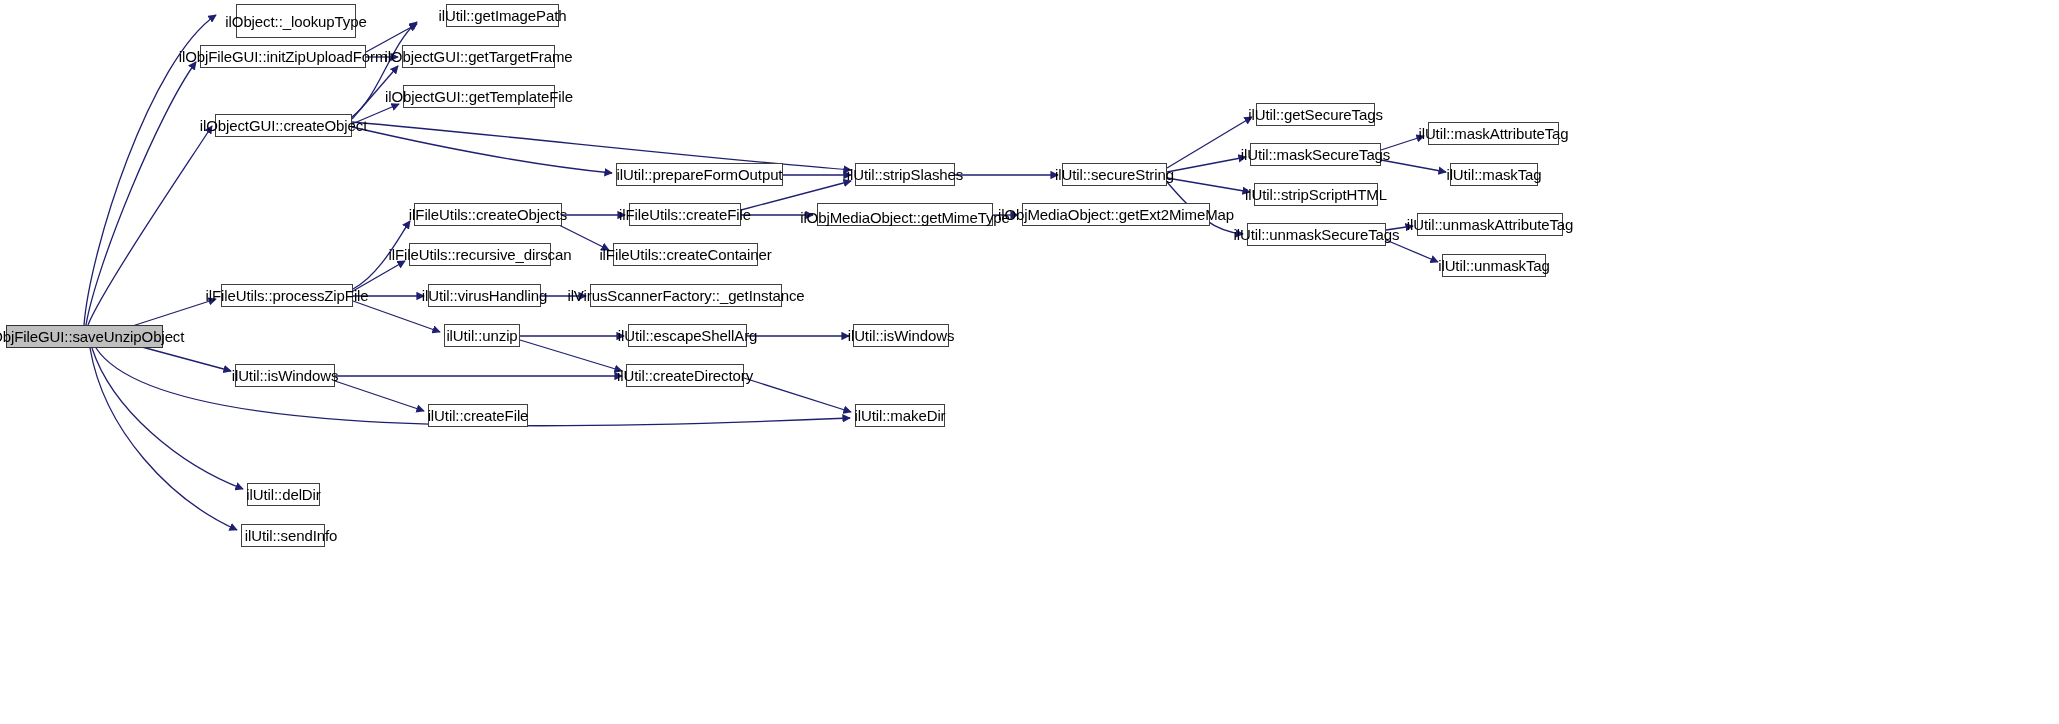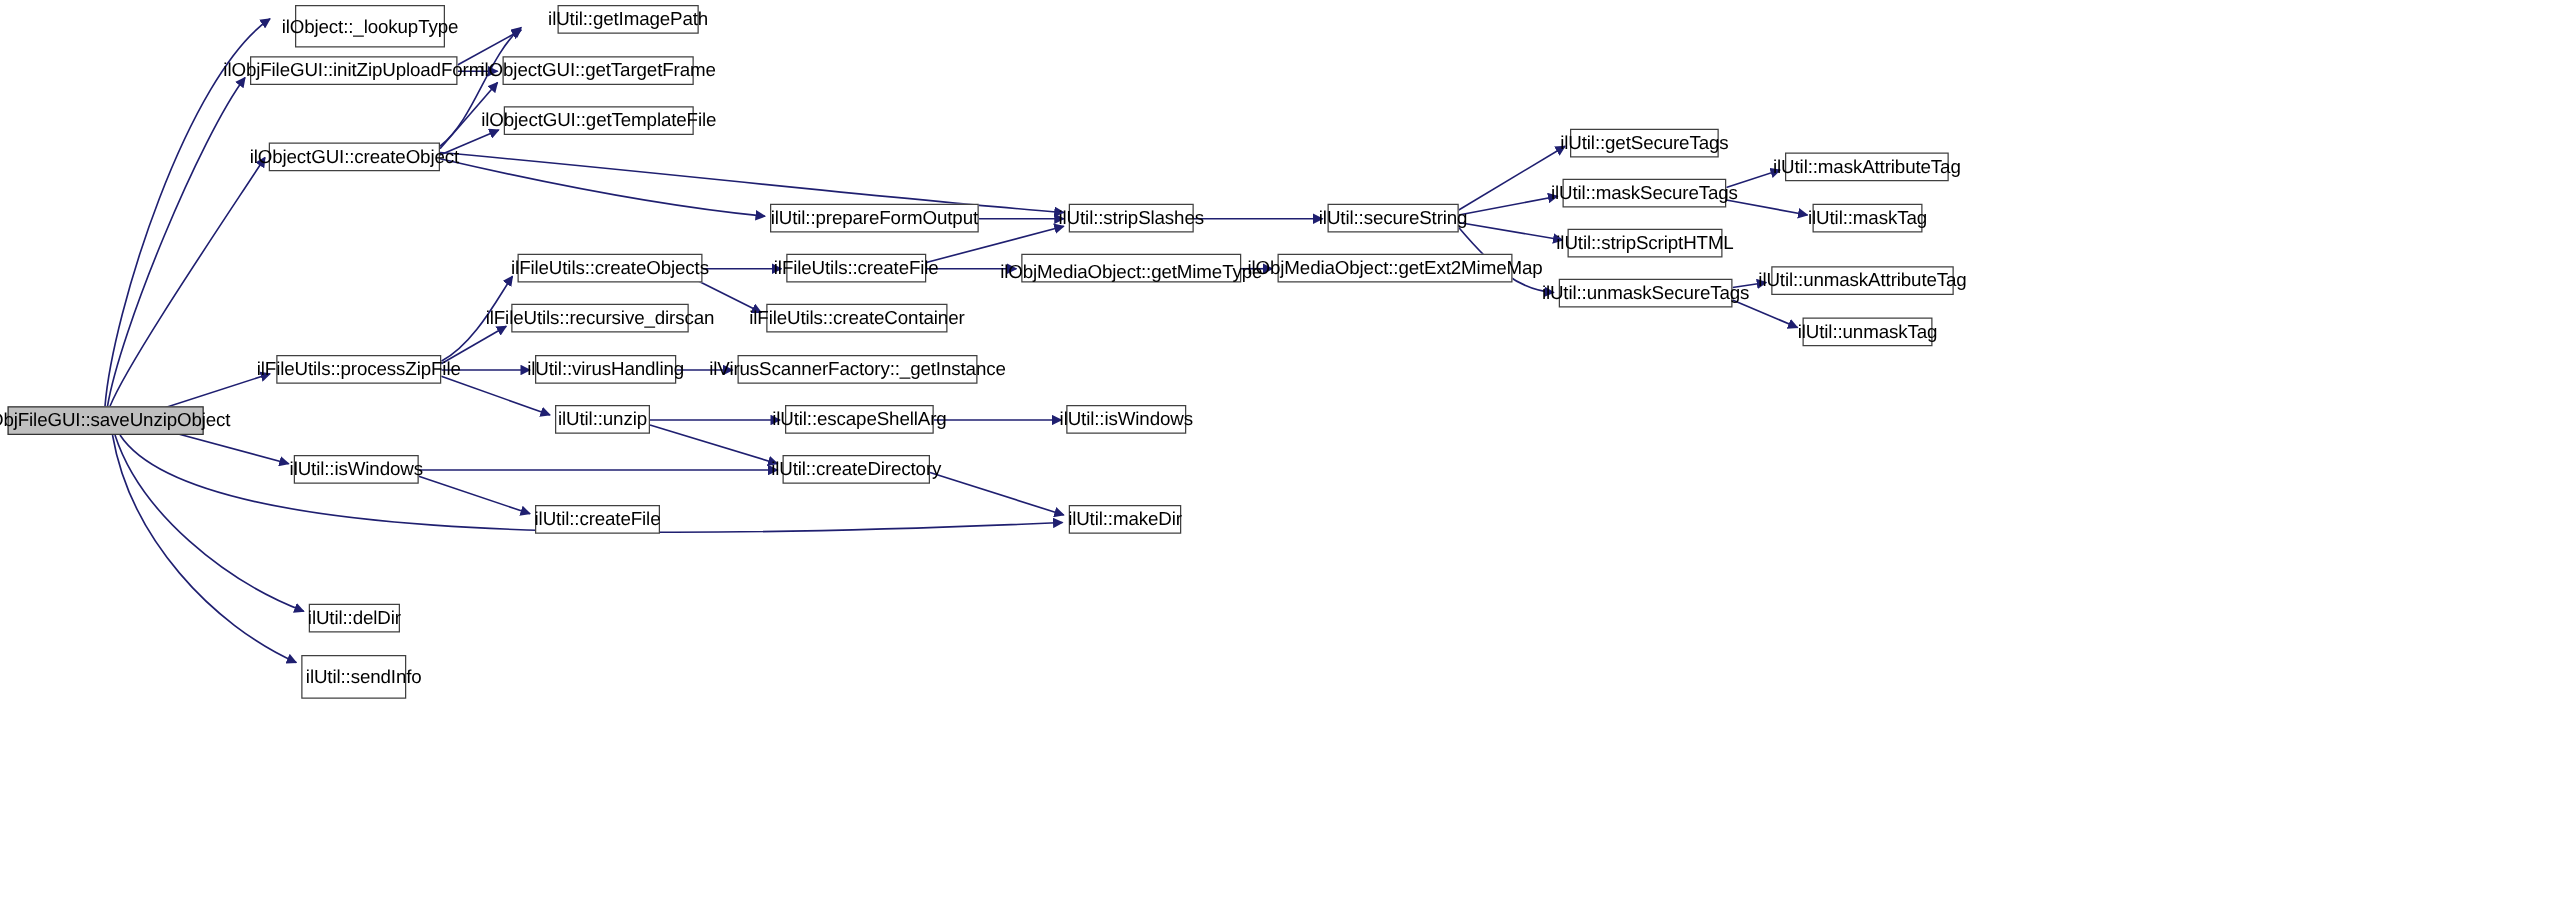--- a/index.html
+++ b/index.html
@@ -209,18 +209,18 @@
       </div>
       <div class="gnode" style="left: 428px; top: 404px; width: 100px; height: 23px;">
         <span class="nlabel">ilUtil::createFile</span>
       </div>
       <div class="gnode" style="left: 855px; top: 404px; width: 90px; height: 23px;">
         <span class="nlabel">ilUtil::makeDir</span>
       </div>
       <div class="gnode" style="left: 247px; top: 483px; width: 73px; height: 23px;">
         <span class="nlabel">ilUtil::delDir</span>
       </div>
-      <div class="gnode" style="left: 241px; top: 524px; width: 84px; height: 35px; padding-left: 16px;">
+      <div class="gnode" style="left: 241px; top: 524px; width: 84px; height: 23px; padding-left: 16px;">
         <span class="nlabel">ilUtil::sendInfo</span>
       </div>
     </div>
 
 </div>
 
 </body></html>

